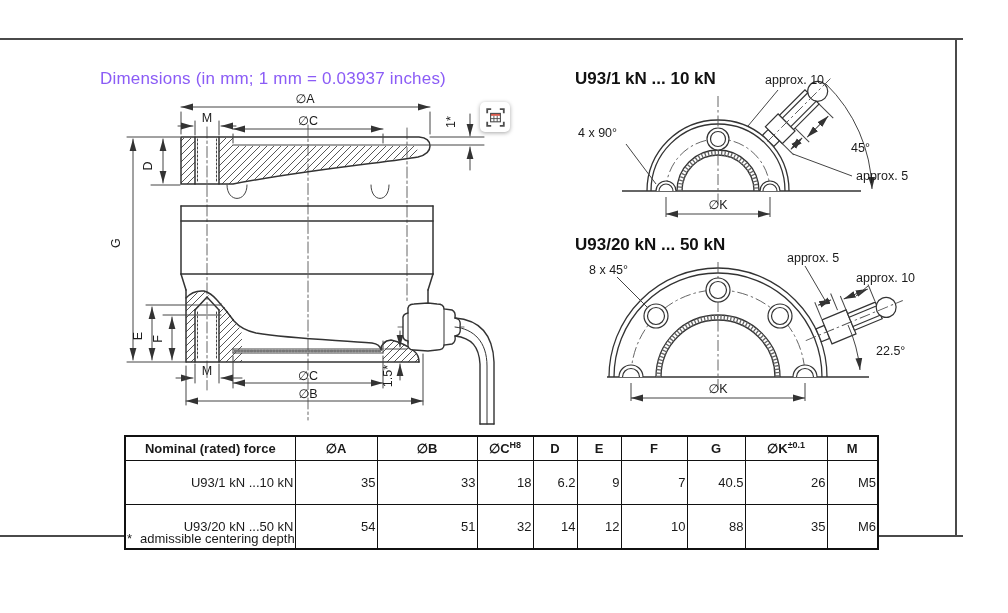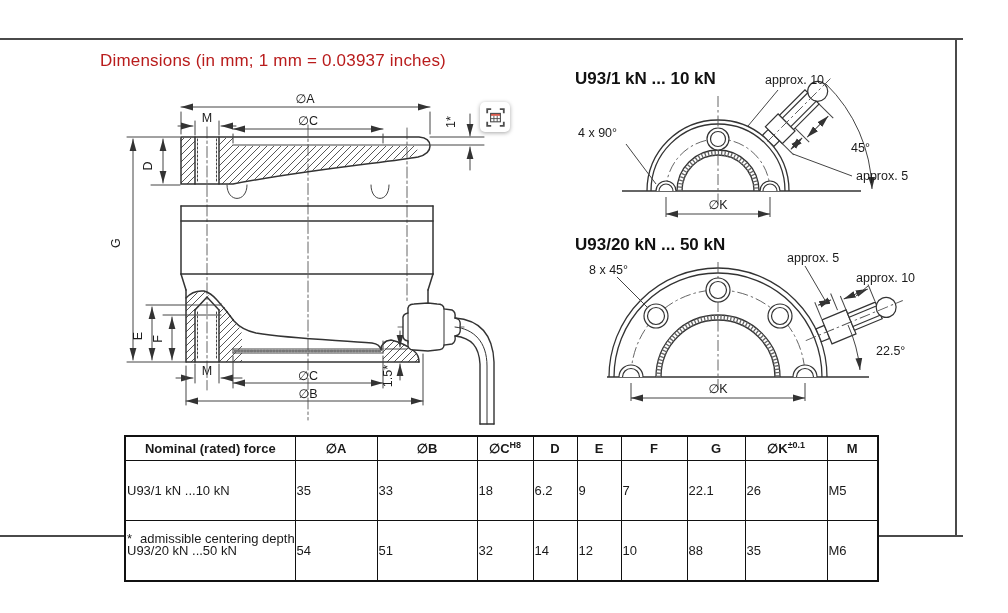--- a/index.html
+++ b/index.html
@@ -1,31 +1,31 @@
 <!DOCTYPE html>
 <html><head>
 <meta charset="utf-8">
 <style>
   html,body{margin:0;padding:0;background:#ffffff;}
   .page{position:relative;width:1008px;height:613px;background:#ffffff;overflow:hidden;
         font-family:"Liberation Sans",sans-serif;color:#1a1a1a;}
   .frame-top{position:absolute;left:0;top:38px;width:963px;height:2px;background:#4a4a4a;}
   .frame-right{position:absolute;left:955px;top:38px;width:2px;height:499px;background:#4a4a4a;}
   .frame-bottom{position:absolute;left:0;top:535px;width:963px;height:2px;background:#4a4a4a;}
-  .title{position:absolute;left:100px;top:51px;font-size:17px;color:#b91c1c;letter-spacing:.2px;}
+  .title{position:absolute;left:100px;top:69px;font-size:17px;color:#8b5cf6;letter-spacing:.2px;}
   svg.draw{position:absolute;left:0;top:0;}
   svg text{font-family:"Liberation Sans",sans-serif;fill:#1b1b1b;font-size:12.5px;}
   svg text.big{font-size:17px;font-weight:bold;fill:#111;}
   
   table.dim{position:absolute;left:124px;top:435px;border-collapse:collapse;table-layout:fixed;
             font-size:13px;background:#fff;}
   table.dim,table.dim td,table.dim th{border:1px solid #111;}
   table.dim{border:2px solid #111;}
   table.dim th{font-weight:bold;padding:2px 1px;height:19px;}
-  table.dim td{text-align:left;padding:20px 1px;height:19px;}
+  table.dim td{text-align:right;padding:12px 1px;height:19px;}
   table.dim sup{font-size:9px;font-weight:bold;text-align:center;}
   .footnote{position:absolute;left:127px;top:507px;font-size:13px;margin-top:24px;}
   .footnote .star{display:inline-block;width:13px;}
   
   .scanbtn{position:absolute;left:480px;top:102px;width:30px;height:30px;background:#ffffff;
            border-radius:5px;box-shadow:0 1px 4px rgba(0,0,0,.35);display:flex;
            align-items:center;justify-content:center;cursor:pointer;}
 </style>
 </head>
 <body>
@@ -355,21 +355,21 @@
       <th>M</th>
     </tr>
     <tr>
       <td>U93/1 kN ...10 kN</td>
       <td>35</td>
       <td>33</td>
       <td>18</td>
       <td>6.2</td>
       <td>9</td>
       <td>7</td>
-      <td>22.1</td>
+      <td>40.5</td>
       <td>26</td>
       <td>M5</td>
     </tr>
     <tr>
       <td>U93/20 kN ...50 kN</td>
       <td>54</td>
       <td>51</td>
       <td>32</td>
       <td>14</td>
       <td>12</td>

